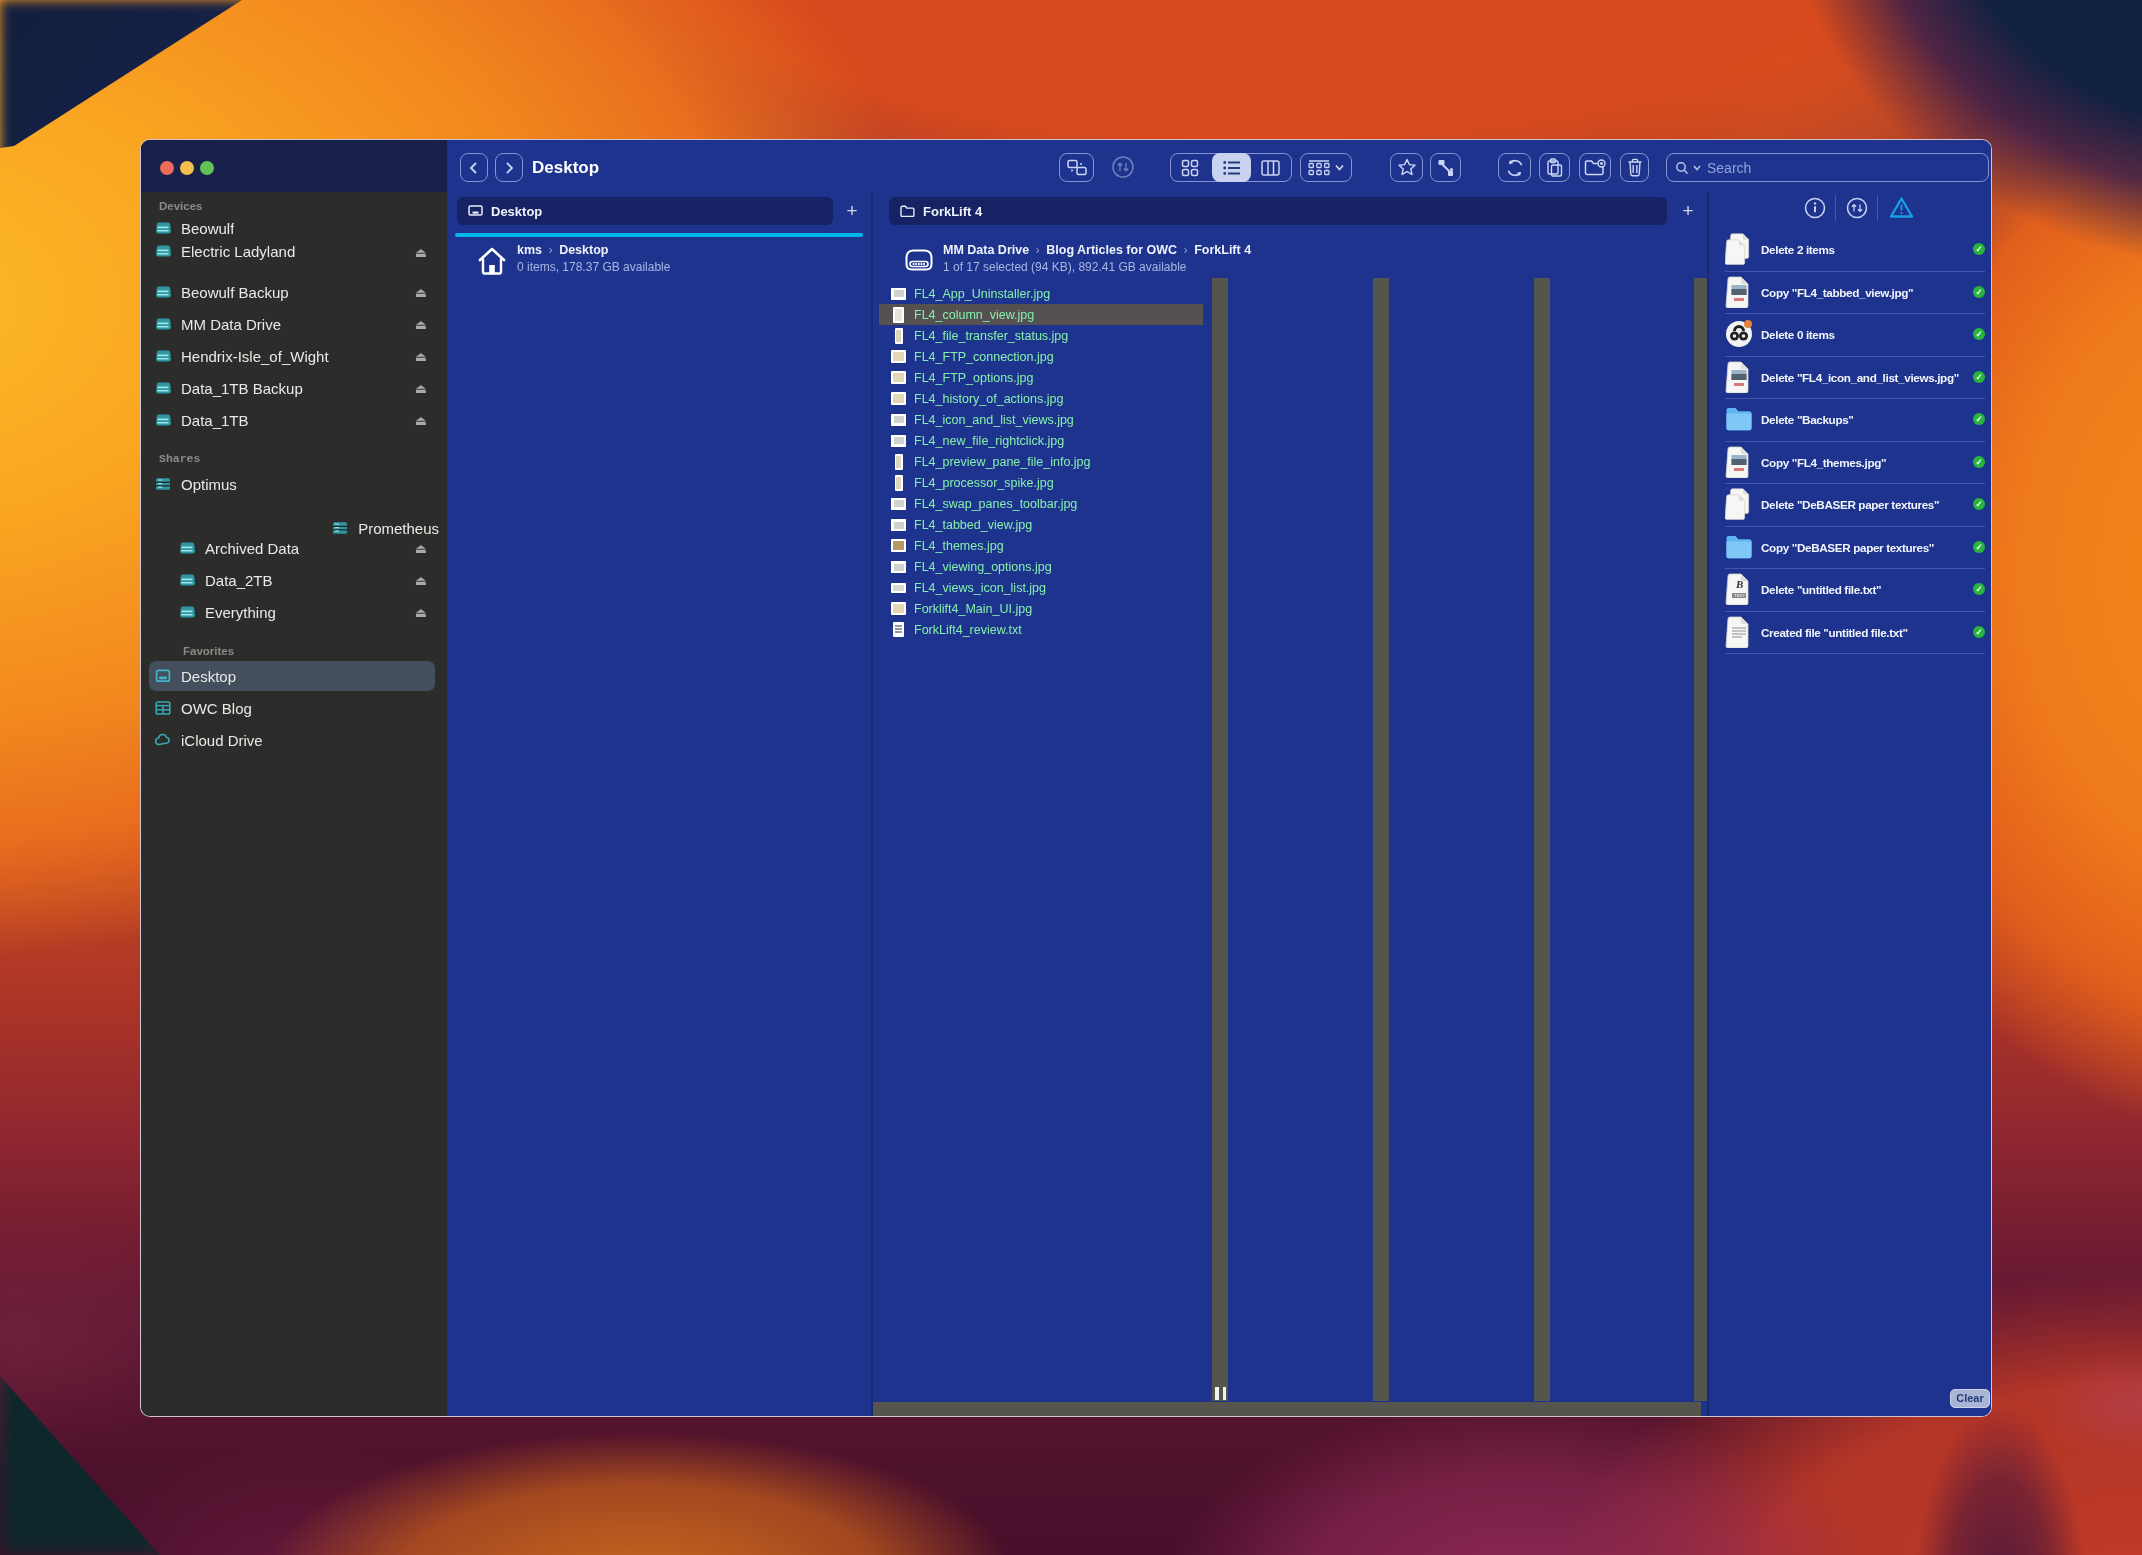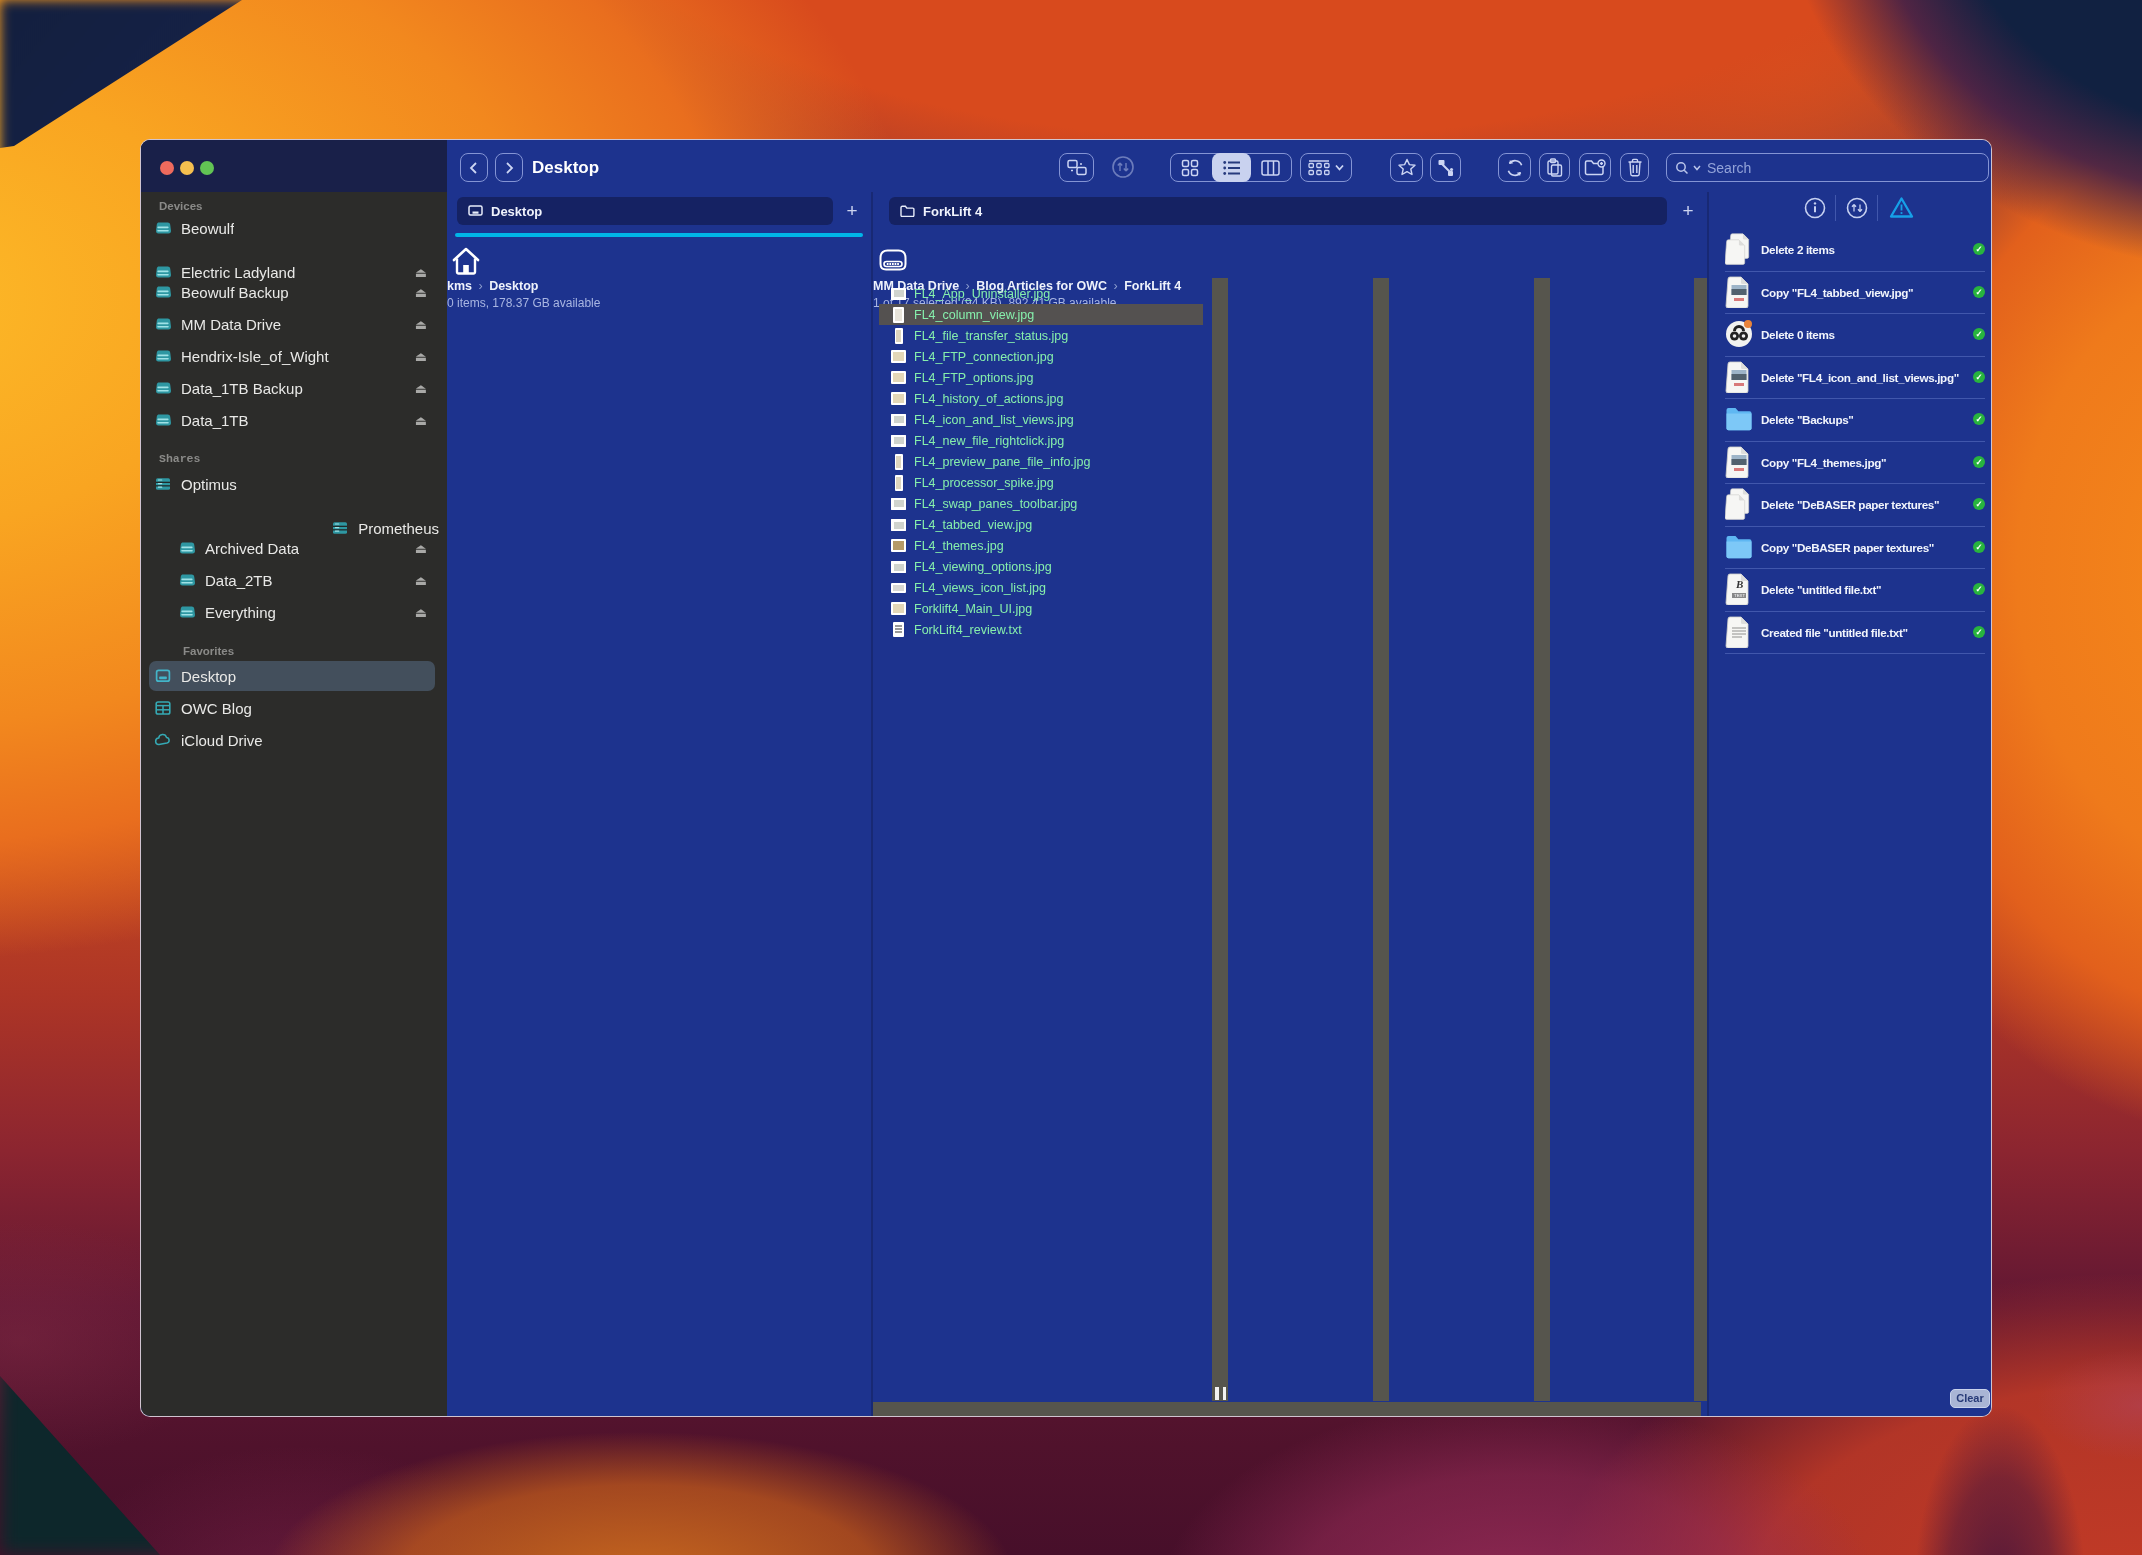--- a/index.html
+++ b/index.html
@@ -45,21 +45,21 @@
 #content{flex:1;display:flex;position:relative;}
 
 #lpane{width:424px;flex:0 0 424px;position:relative;border-right:2px solid #182974;}
 #rpane{width:834px;flex:0 0 834px;position:relative;}
 #apanel{flex:1;position:relative;border-left:2px solid #182974;}
 .tabbar{position:absolute;top:5px;left:10px;right:38px;height:28px;background:#152263;border-radius:6px;
  display:flex;align-items:center;color:#f0f3fc;font-size:13px;font-weight:700;}
 .tabplus{position:absolute;top:5px;right:6px;width:26px;height:28px;color:#cdd5f0;font-size:19px;font-weight:400;
  display:flex;align-items:center;justify-content:center;}
 .cyan{position:absolute;top:41px;left:8px;right:8px;height:4px;background:#00b6e8;border-radius:2px;}
-.phead{position:absolute;top:50px;left:0;right:0;height:44px;display:flex;flex-direction:column;}
+.phead{position:absolute;top:50px;left:26px;right:0;height:44px;display:flex;}
 .phicon{width:34px;height:34px;margin:2px 8px 0 2px;flex:0 0 34px;}
 .pht1{font-size:12.5px;font-weight:700;color:#eef2fb;line-height:17px;white-space:nowrap;}
 .pht2{font-size:12px;color:#a9b6e2;line-height:16px;white-space:nowrap;}
 .sep{color:#8fa0d0;font-weight:400;padding:0 3px;}
 
 #flist{position:absolute;top:91px;left:6px;width:324px;}
 .frow{height:21.05px;display:flex;align-items:center;font-size:12.5px;color:#86efac;position:relative;}
 .frow .fi{width:15px;height:16px;margin:0 8px 0 12px;flex:0 0 15px;position:relative;}
 .frow.fsel{background:#545150;}
 
@@ -93,21 +93,21 @@
           <div class="srow  " style="top:73px;">
    <span class="sic">
               <svg viewBox="0 0 18 18" width="18" height="18">
                 <path d="M4.2 3.5 h9.6 c1.2 0 2.2 0.9 2.4 2.1 l0.8 6.2 c0.2 1.4-0.9 2.7-2.4 2.7 H4.4 c-1.5 0-2.6-1.3-2.4-2.7 l0.8-6.2 C3 4.4 4 3.5 4.2 3.5 z" fill="#2e97a2"></path>
                 <rect x="3.4" y="7.6" width="11.2" height="1.7" rx="0.8" fill="#9fe2e6"></rect>
                 <rect x="3.2" y="11" width="11.6" height="1.6" rx="0.8" fill="#9fe2e6"></rect>
               </svg>
             </span>
             <span class="lbl">Beowulf</span>
           </div>
-          <div class="srow  " style="top:117px;">
+          <div class="srow  " style="top:90px;align-items:flex-end;">
    <span class="sic">
               <svg viewBox="0 0 18 18" width="18" height="18">
                 <path d="M4.2 3.5 h9.6 c1.2 0 2.2 0.9 2.4 2.1 l0.8 6.2 c0.2 1.4-0.9 2.7-2.4 2.7 H4.4 c-1.5 0-2.6-1.3-2.4-2.7 l0.8-6.2 C3 4.4 4 3.5 4.2 3.5 z" fill="#2e97a2"></path>
                 <rect x="3.4" y="7.6" width="11.2" height="1.7" rx="0.8" fill="#9fe2e6"></rect>
                 <rect x="3.2" y="11" width="11.6" height="1.6" rx="0.8" fill="#9fe2e6"></rect>
               </svg>
             </span>
             <span class="lbl">Electric Ladyland</span>
             <span class="ej">⏏</span>
           </div>

